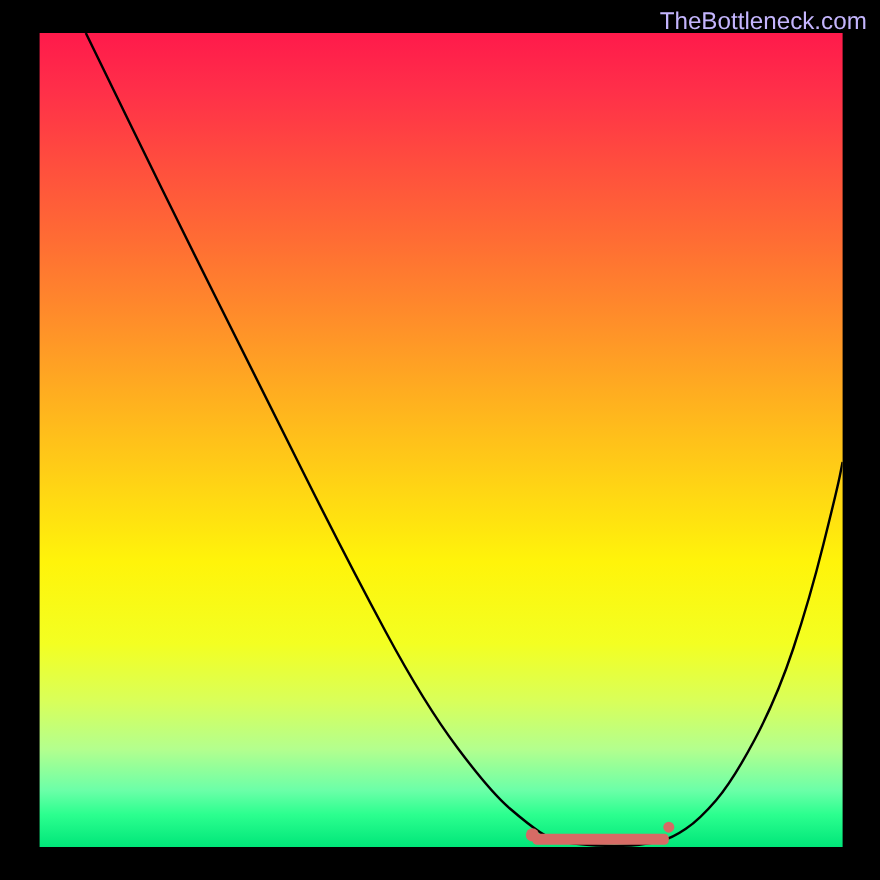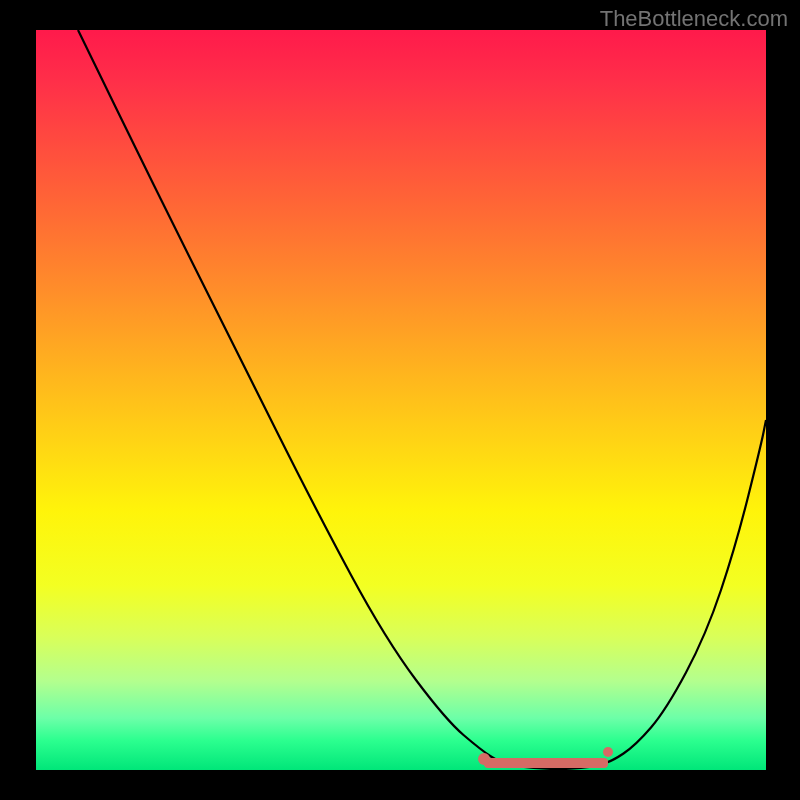--- a/index.html
+++ b/index.html
@@ -8,21 +8,21 @@
     width: 800px;
     height: 800px;
     background: #000;
     position: relative;
     font-family: Arial, sans-serif;
   }
   .watermark {
     position: absolute;
     top: 6px;
     right: 12px;
-    color: #737373;
+    color: #c4b5fd;
     font-size: 22px;
     z-index: 10;
   }
   .plot {
     position: absolute;
     left: 36px;
     top: 30px;
     width: 730px;
     height: 740px;
   }

